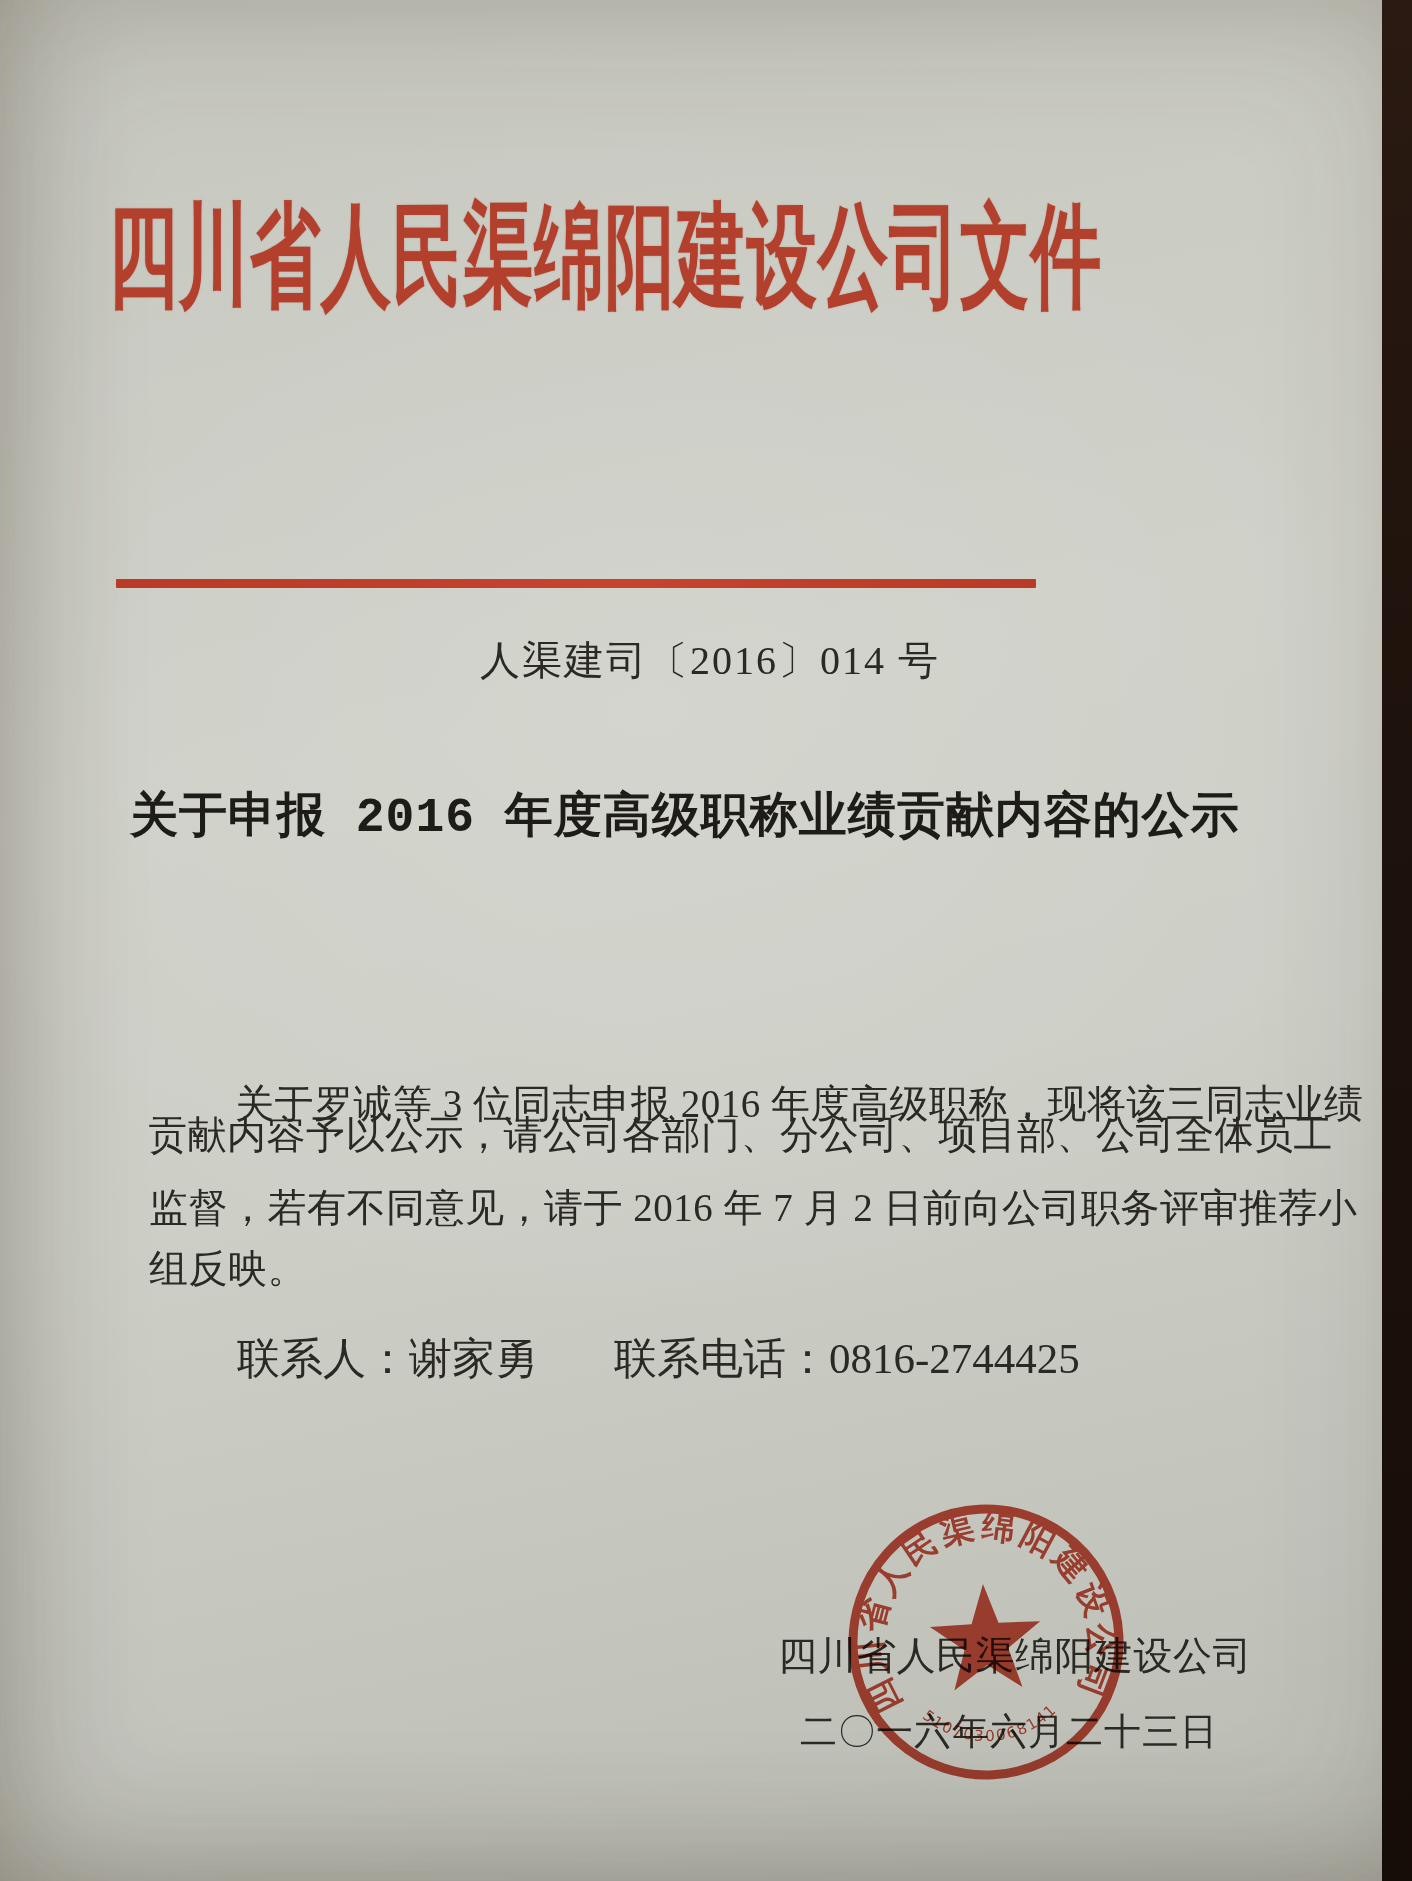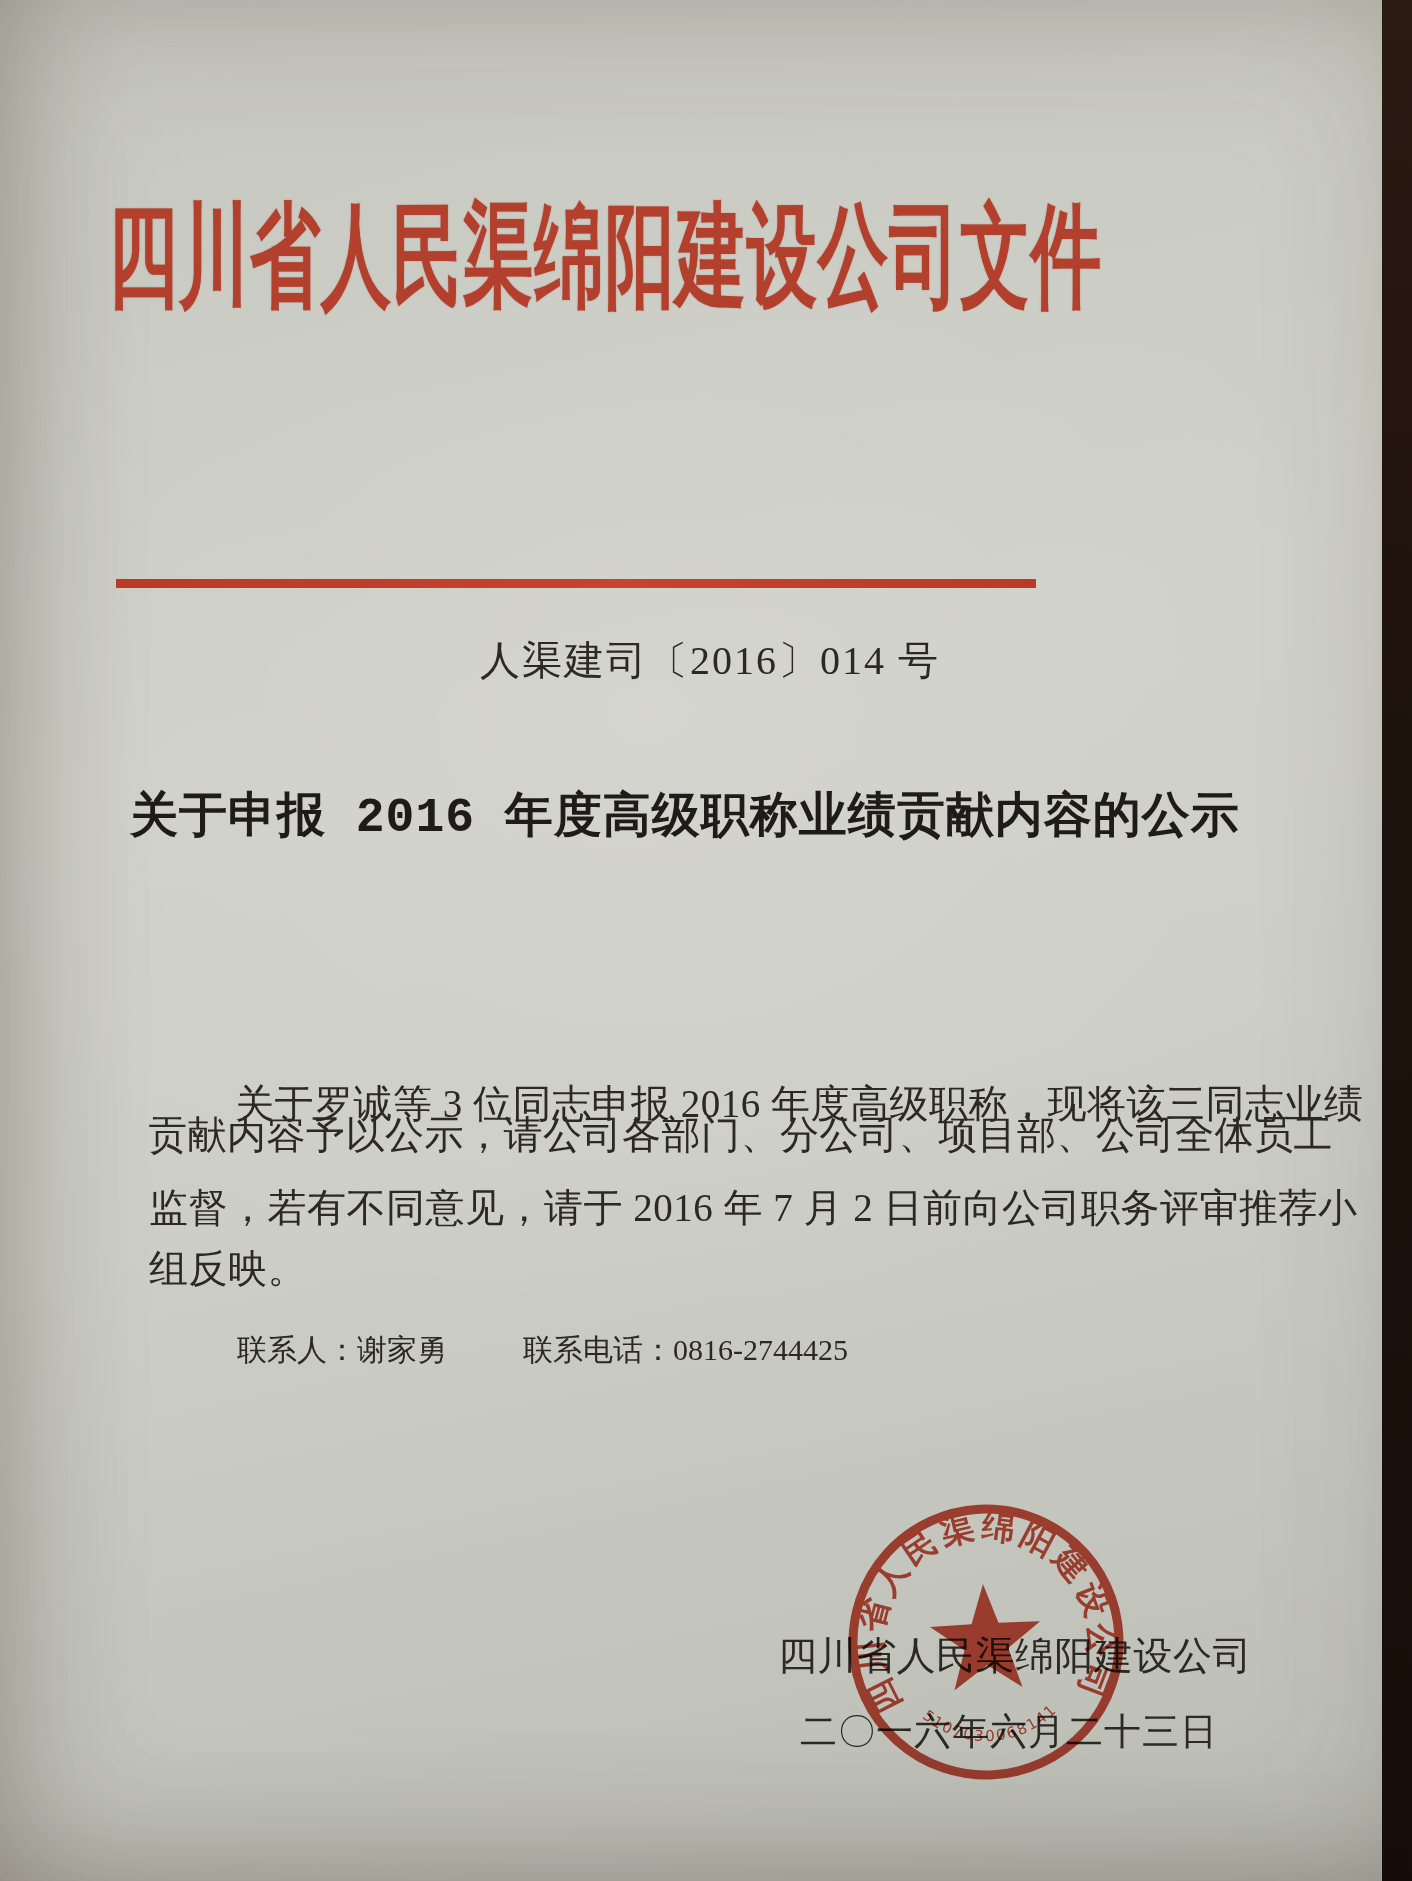--- a/index.html
+++ b/index.html
@@ -90,21 +90,21 @@
     letter-spacing: 0.5px;
     white-space: nowrap;
   }
   .body-line-1 { left: 235px; top: 1036px; margin-top: 41px; }
   .body-line-2 { left: 148px; top: 1108px; }
   .body-line-3 { left: 149px; top: 1181px; }
   .body-line-4 { left: 149px; top: 1242px; }
   .contact-line {
     position: absolute;
     left: 237px; top: 1330px;
-    font-size: 30px;
+    font-size: 43px;
     color: #2b2923;
     white-space: nowrap;
   }
   .contact-line .gap { display: inline-block; width: 76px; }
   .attachment-line {
     position: absolute;
     left: 237px; top: 1403px;
     font-size: 39px;
     color: #2b2923;
     white-space: nowrap;

